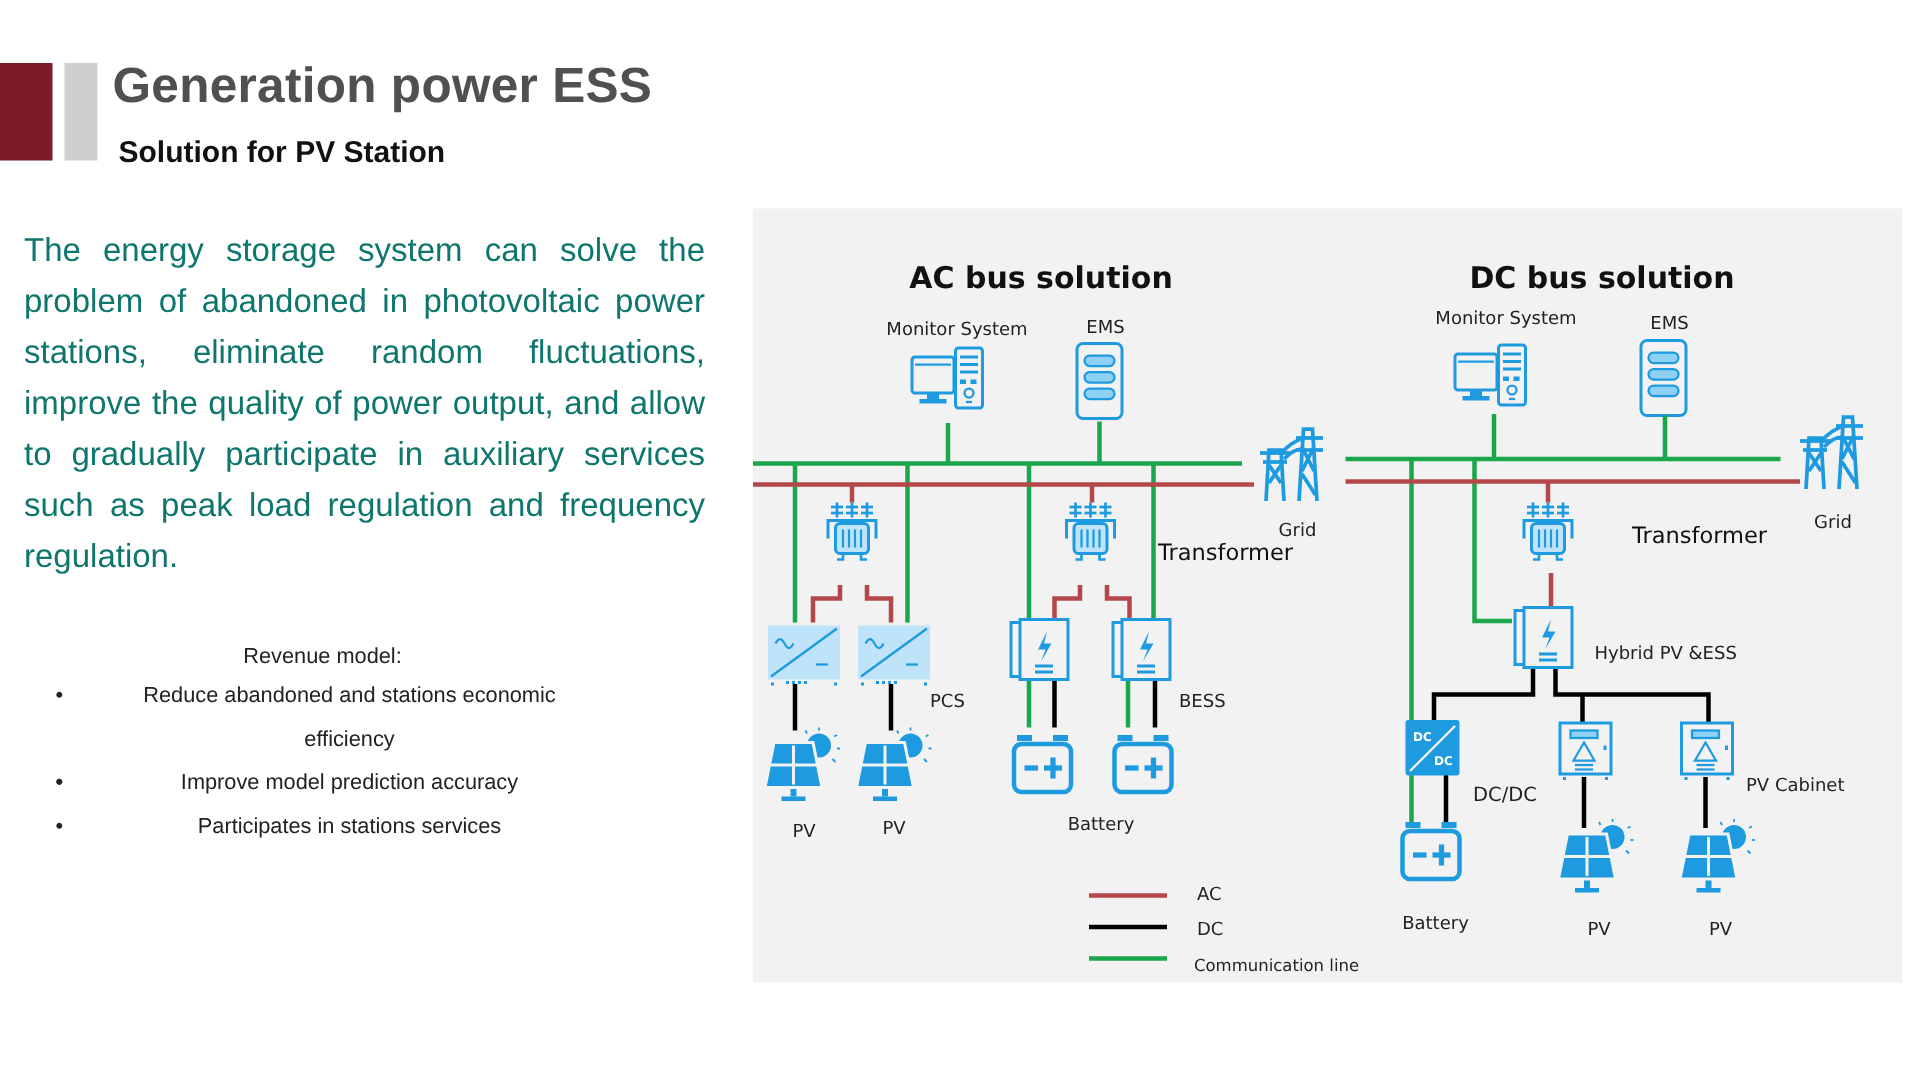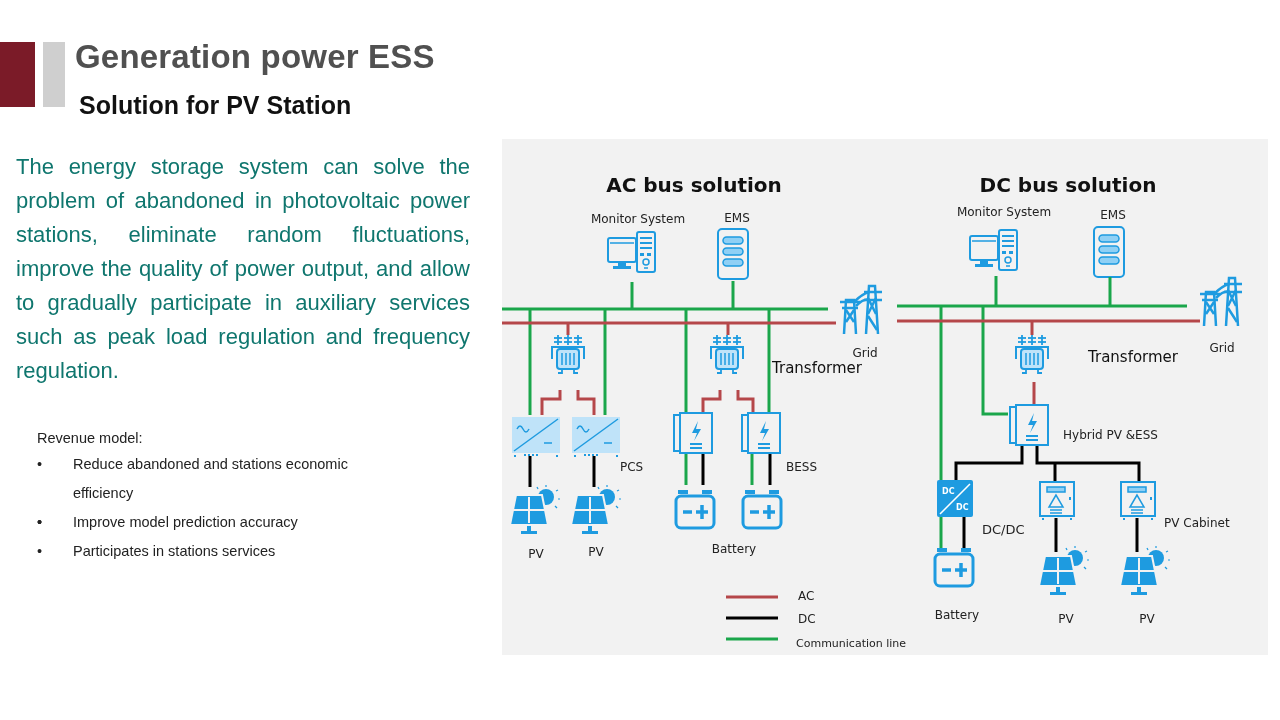--- a/index.html
+++ b/index.html
@@ -1,22 +1,22 @@
 <!DOCTYPE html>
 <html><head>
 <meta charset="utf-8">
 <style>
   html, body { margin:0; padding:0; }
   body { width:1280px; height:720px; position:relative; background:#ffffff; overflow:hidden; font-family:"Liberation Sans", sans-serif; }
   .bar-red { position:absolute; left:0; top:42px; width:35px; height:65px; background:#7b1b28; }
   .bar-gray { position:absolute; left:43px; top:42px; width:22px; height:65px; background:#cfcfcf; }
   .title { position:absolute; left:75px; top:38px; font-size:33px; font-weight:bold; color:#505050; letter-spacing:0.2px; }
-  .subtitle { position:absolute; left:79px; top:91px; font-size:25px; font-weight:bold; color:#111; }
+  .subtitle { position:absolute; left:79px; top:91px; font-size:20px; font-weight:bold; color:#111; }
   .para { position:absolute; left:16px; top:150px; width:454px; font-size:22px; line-height:34px; color:#0f766e; text-align:justify; }
-  .revenue { position:absolute; left:37px; top:430px; font-size:14.5px; color:#222; }
+  .revenue { position:absolute; left:37px; top:430px; font-size:14.5px; color:#222;text-align:center; }
   .revenue .head { margin-bottom:4px; }
   .revenue ul { list-style:none; margin:0; padding:0; }
   .revenue li { position:relative; padding-left:36px; line-height:29px; width:320px; }
   .revenue li .dot { position:absolute; left:0; top:0; }
   .panel { position:absolute; left:502px; top:139px; width:766px; height:516px; background:#f2f2f2; }
   svg text { font-family:"DejaVu Sans", sans-serif; }
 </style>
 </head>
 <body>
 

